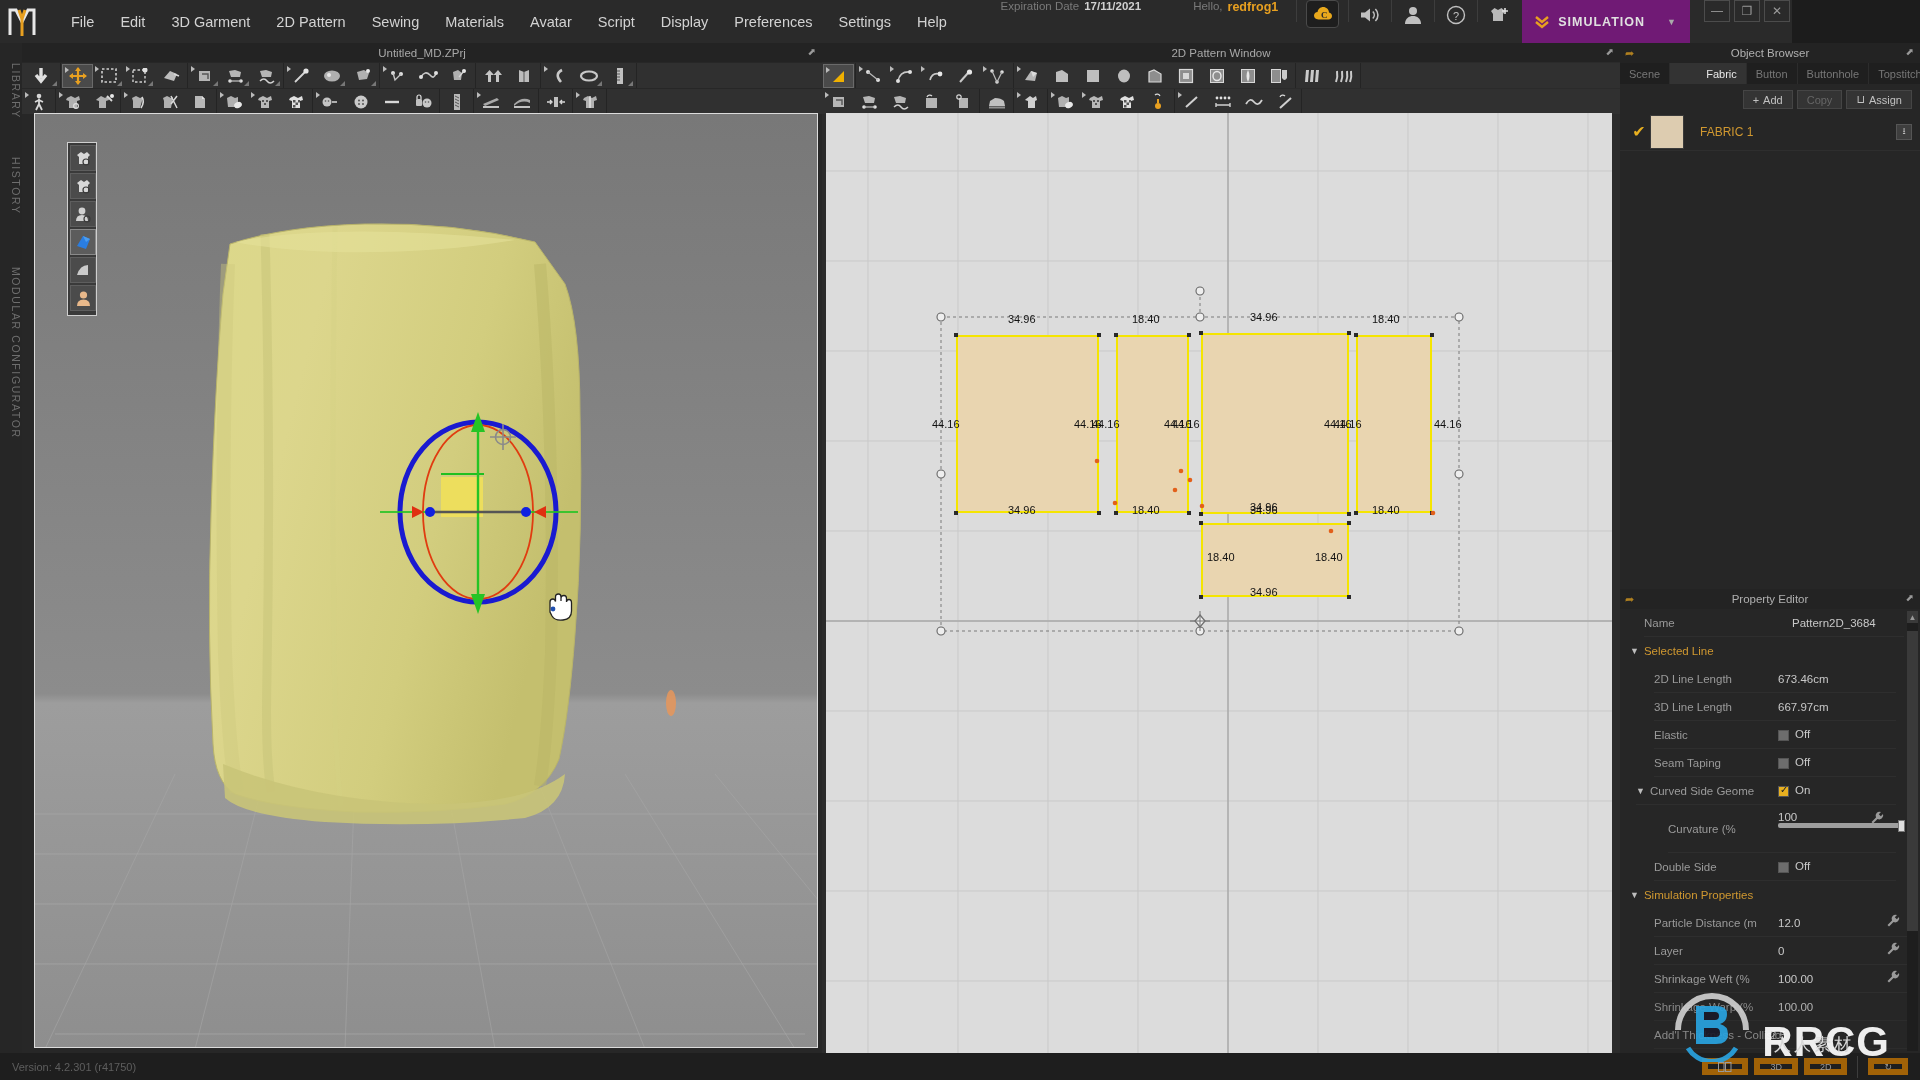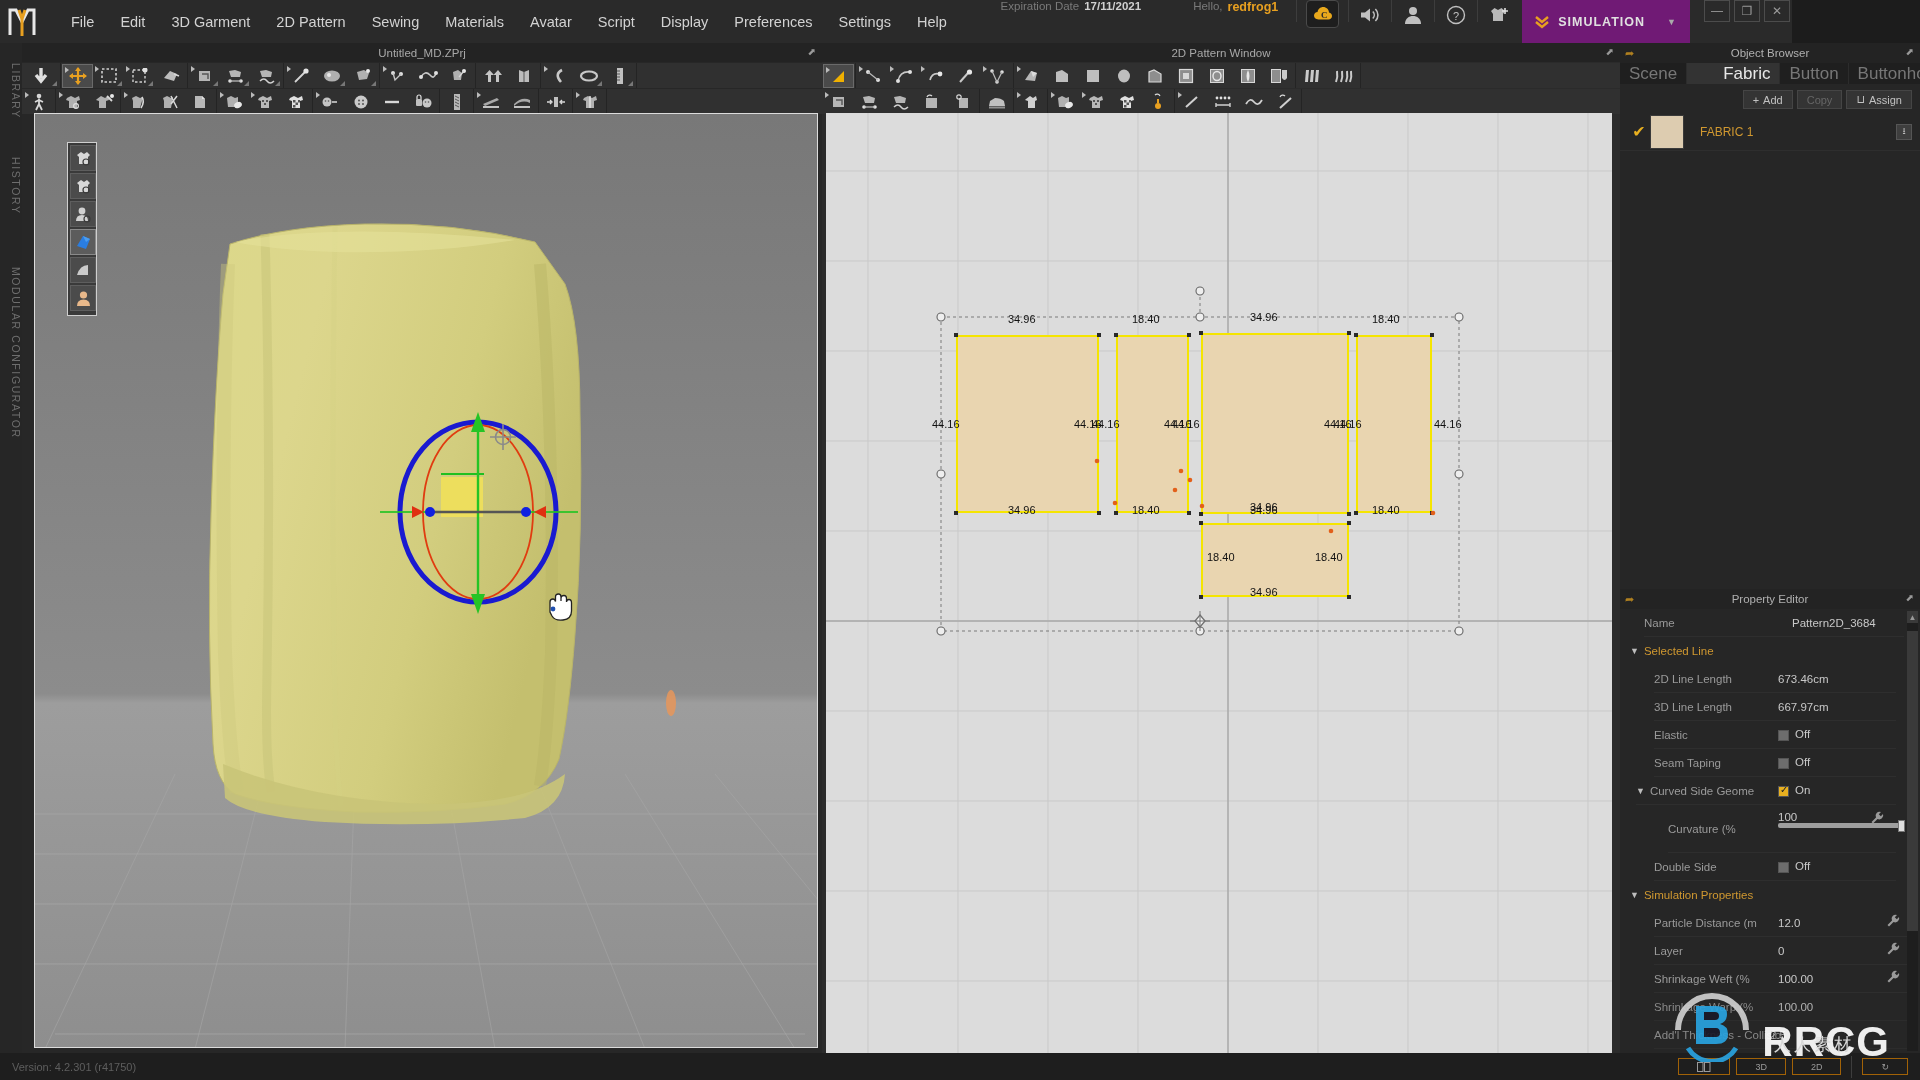--- a/index.html
+++ b/index.html
@@ -129,21 +129,21 @@
   
   #right-panel { position: absolute; left: 1620px; top: 43px; width: 300px; height: 1010px; background: #262626; }
   .rp-title {
     height: 20px; background: #232323; display: flex; align-items: center; justify-content: center;
     font-size: 11.5px; color: #b0b0b0; position: relative;
   }
   .rp-title .pin { position: absolute; left: 5px; top: 4px; color: #b08020; font-size: 11px; }
   .rp-title .ext { position: absolute; right: 6px; top: 3px; font-size: 10px; color: #9a9a9a; }
   .ob-tabs { display: flex; height: 21px; background: #1f1f1f; }
   .ob-tab {
-    padding: 0 9px; font-size: 17px; color: #777; display: flex; align-items: center;
+    padding: 0 9px; font-size: 11px; color: #777; display: flex; align-items: center;
     border-right: 1px solid #2c2c2c; cursor: default;
   }
   .ob-tab.active { background: #333333; color: #e8e8e8; padding-left: 36px; }
   .ob-actions { display: flex; justify-content: flex-end; padding: 6px 8px 4px 0; gap: 4px; }
   .ob-btn {
     height: 19px; padding: 0 9px; background: #343434; border: 1px solid #454545;
     font-size: 11px; color: #c2c2c2; display: flex; align-items: center; gap: 4px;
   }
   .ob-btn.dim { color: #666; }
   .fabric-row { display: flex; align-items: center; height: 38px; padding: 0 8px; border-bottom: 1px solid #2e2e2e; }
@@ -183,22 +183,22 @@
               display:flex; align-items:center; justify-content:center;}
 
   
   .statusbar {
     position: absolute; left: 0; bottom: 0; width: 1920px; height: 27px;
     background: #1e1e1e; display: flex; align-items: center;
   }
   .version-txt { font-size: 11px; color: #5e5e5e; margin-left: 12px; }
   .sb-right { margin-left: auto; display: flex; align-items: center; gap: 6px; padding-right: 12px; }
   .sb-btn {
-    min-width: 22px; height: 17px; border: 1px solid #a16207; color: #9a9a9a; font-size: 9px;
-    display: flex; align-items: center; justify-content: center; padding: 0 18px;
+    min-width: 22px; height: 17px; border: 6px solid #a16207; color: #9a9a9a; font-size: 9px;
+    display: flex; align-items: center; justify-content: center; padding: 0 10px;
   }
 
   
   .wm { position: absolute; right: 30px; bottom: 18px; display: flex; align-items: flex-end; gap: 6px;
         pointer-events: none; opacity: 0.92; }
   .wm-txt { font-size: 42px; font-weight: bold; color: #ffffff; letter-spacing: 1px; line-height: 40px;
             font-family: "Liberation Sans", sans-serif; }
   .wm-sub { position:absolute; right: 36px; bottom: 6px; font-size: 17px; color:#e8e8e8; letter-spacing:3px; }
 </style>
 </head>

